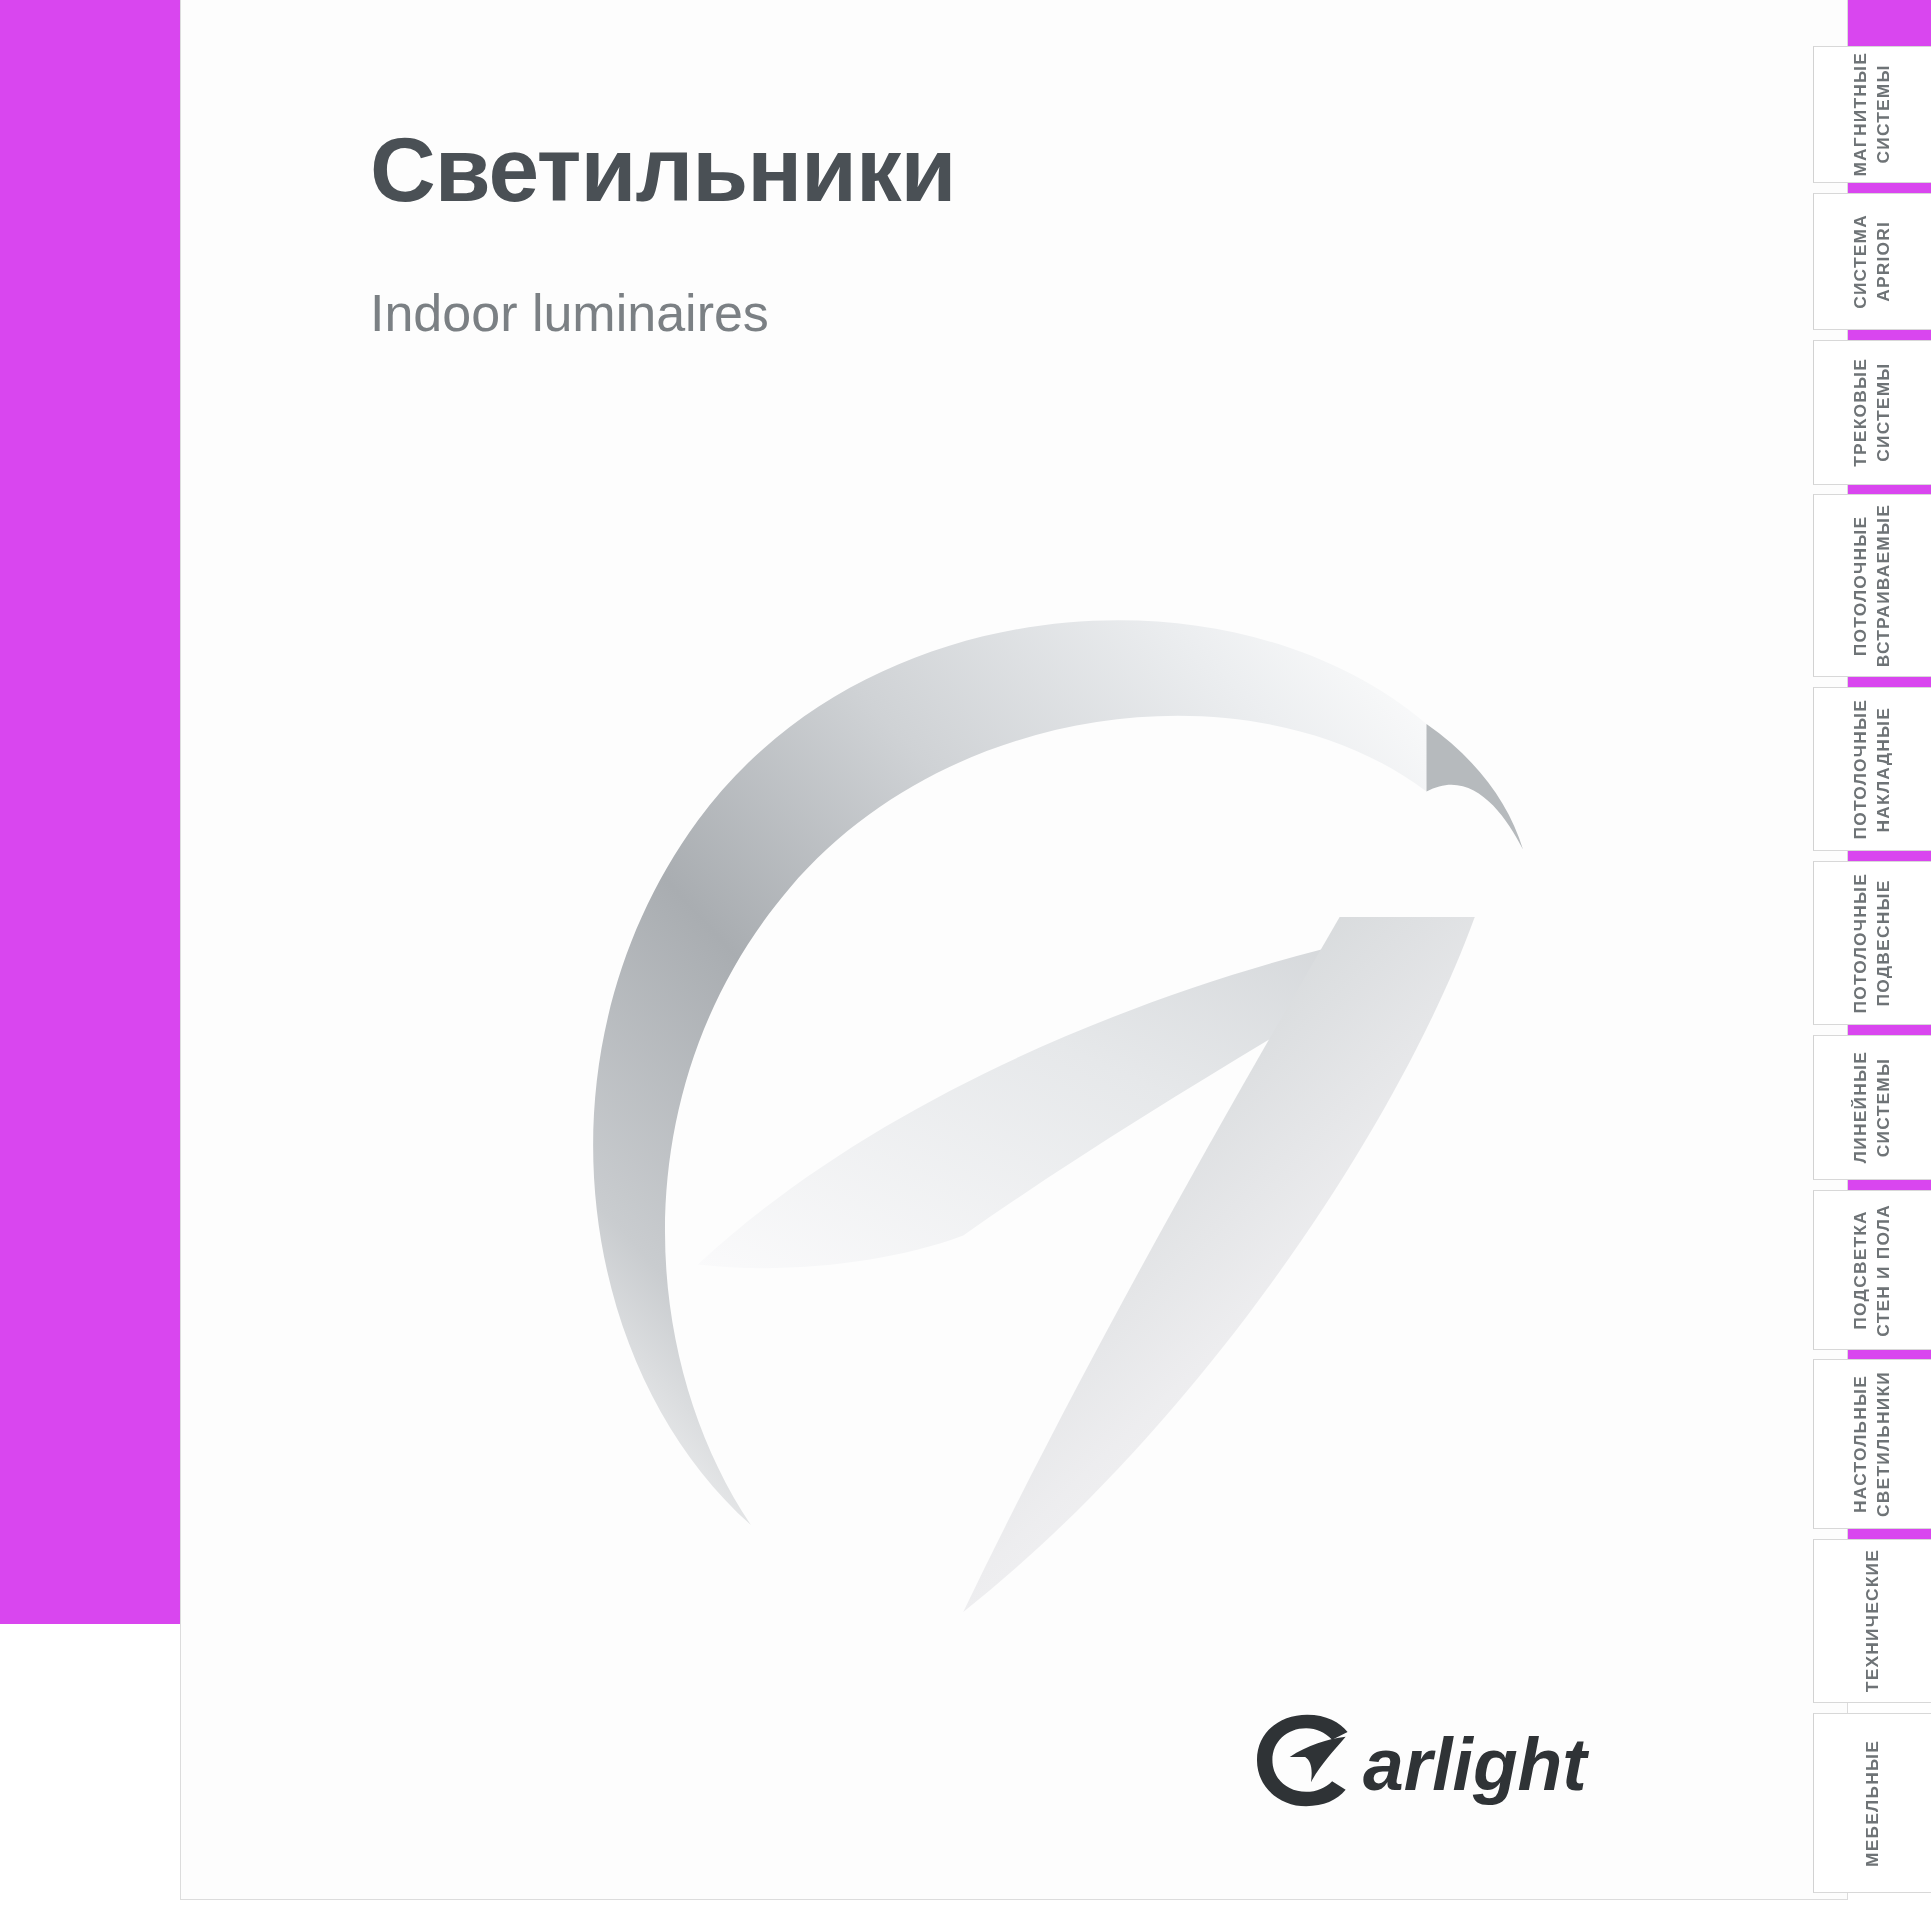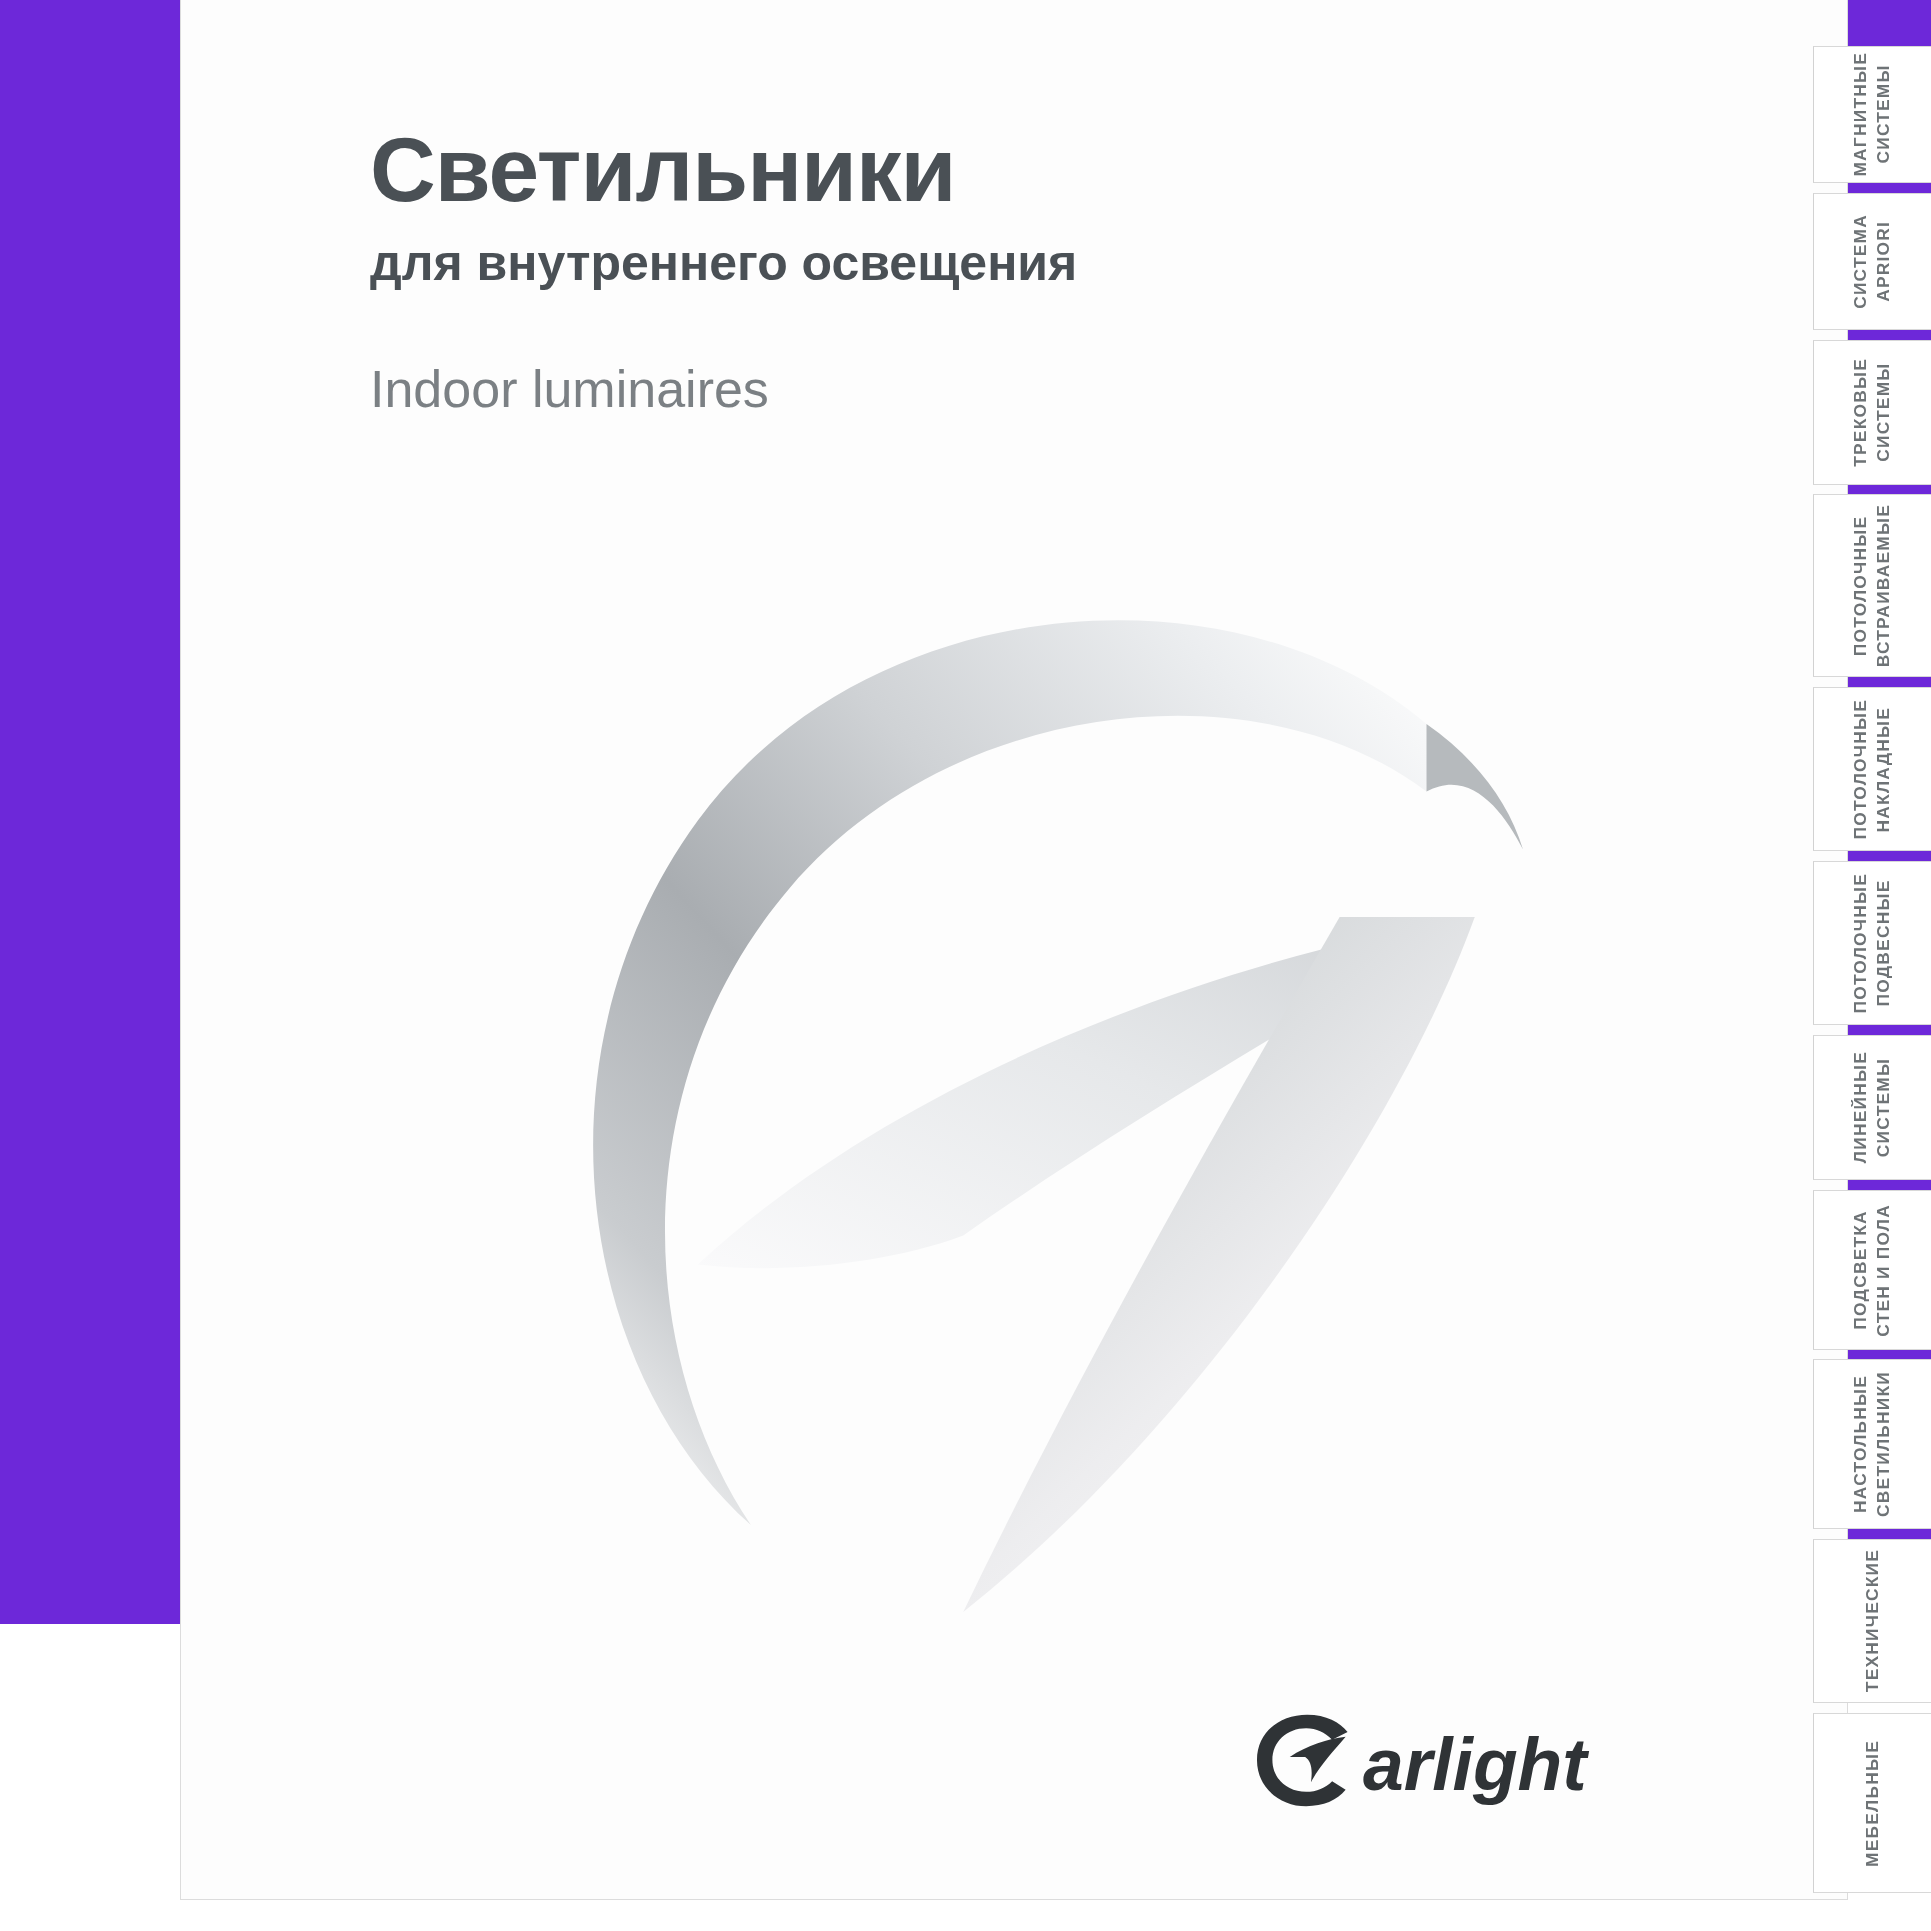--- a/index.html
+++ b/index.html
@@ -13,21 +13,21 @@
     font-family: "Liberation Sans", sans-serif;
     overflow: hidden;
   }
 
   
   .page {
     position: absolute;
     left: 0; top: 0;
     width: 1931px;
     height: 1624px;
-    background: #6d28d9;
+    background: #d946ef;
   }
 
   
   .sheet {
     position: absolute;
     left: 180px;
     top: 0;
     width: 1668px;
     height: 1900px;
     background: #fdfdfd;
@@ -172,21 +172,20 @@
 
         <path d="M1010 430
                  C 930 650, 720 960, 480 1150
                  C 610 880, 760 620, 870 430
                  Z" fill="url(#arrowGrad)"></path>
       </svg>
     </div>
 
     <div class="title-block">
       <div class="title-main">Светильники</div>
-      <div class="title-sub">для внутреннего освещения</div>
       <div class="title-en">Indoor luminaires</div>
     </div>
 
     <div class="brand">
       <svg width="406" height="106" viewBox="0 0 420 110" xmlns="http://www.w3.org/2000/svg">
 
         <path d="M18 55 C18 26, 42 8, 70 8 C90 8, 104 16, 112 26 L96 34 C88 26, 80 22, 69 22 C49 22, 34 36, 34 55 C34 74, 49 88, 69 88 C80 88, 89 84, 96 77 L110 86 C101 97, 87 103, 69 103 C42 103, 18 84, 18 55 Z" fill="#2f3336"></path>
 
         <path d="M52 52 C70 40, 92 33, 110 31 C98 45, 84 60, 74 78 C76 64, 74 56, 68 52 Z" fill="#2f3336"></path>
 

